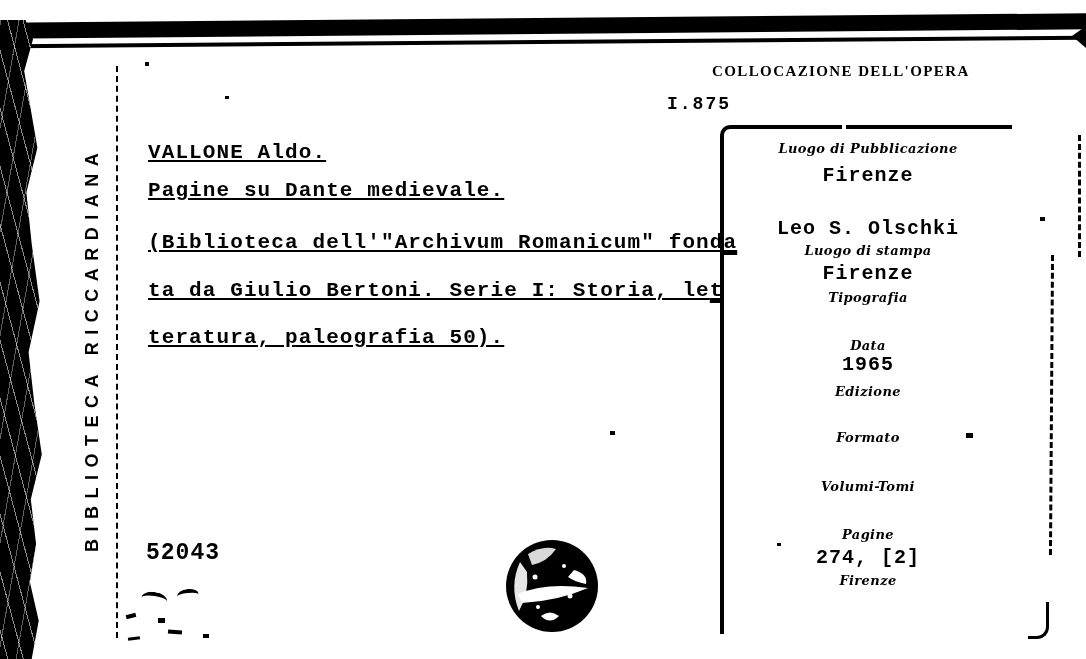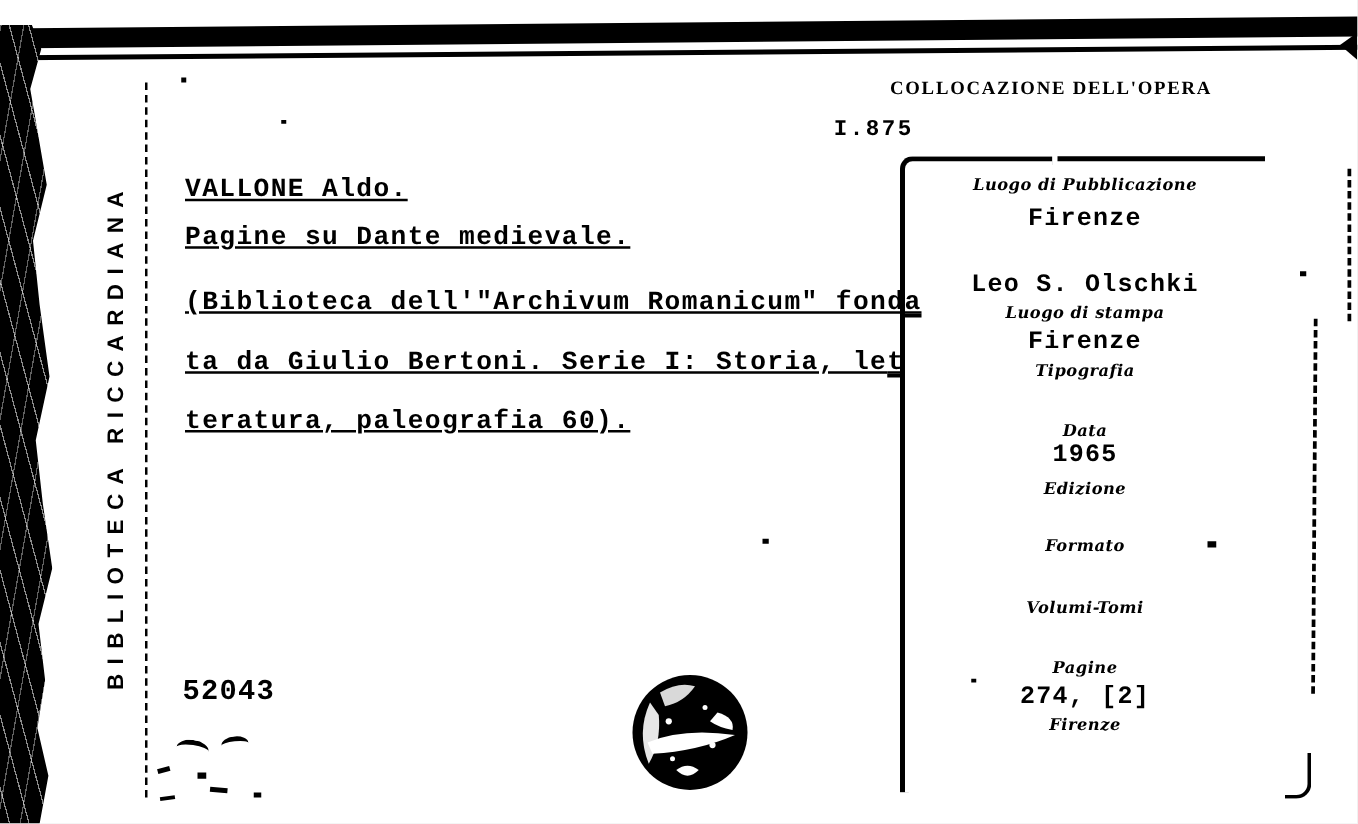--- a/index.html
+++ b/index.html
@@ -77,21 +77,21 @@
   <div class="top-right-hook"></div>
   <div class="left-band"></div>
   <div class="left-dashes"></div>
 
   <div class="vert-title">BIBLIOTECA RICCARDIANA</div>
 
   <div class="tw" style="top:142px">VALLONE Aldo.</div>
   <div class="tw" style="top:180px">Pagine su Dante medievale.</div>
   <div class="tw" style="top:232px"><span>(Biblioteca dell'"Archivum Romanicum" fond</span><span class="u">a</span></div>
   <div class="tw" style="top:280px"><span>ta da Giulio Bertoni. Serie I: Storia, le</span><span class="u">t</span></div>
-  <div class="tw" style="top:327px"><span>teratura, paleografia 60).</span><span class="u"></span></div>
+  <div class="tw" style="top:327px"><span>teratura, paleografia 50).</span><span class="u"></span></div>
 
   <div class="accession">52043</div>
 
   <div class="form-header">COLLOCAZIONE DELL'OPERA</div>
   <div class="shelfmark">I.875</div>
   <div class="bracket"></div>
   <div class="rule2"></div>
   <div class="corner-j"></div>
   <div class="right-dashes-a"></div>
   <div class="right-dashes-b"></div>

